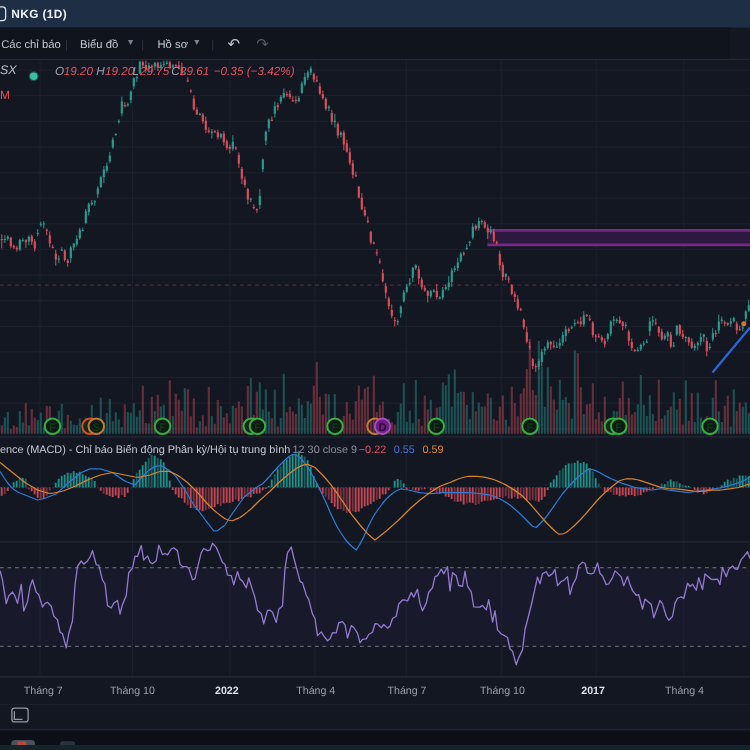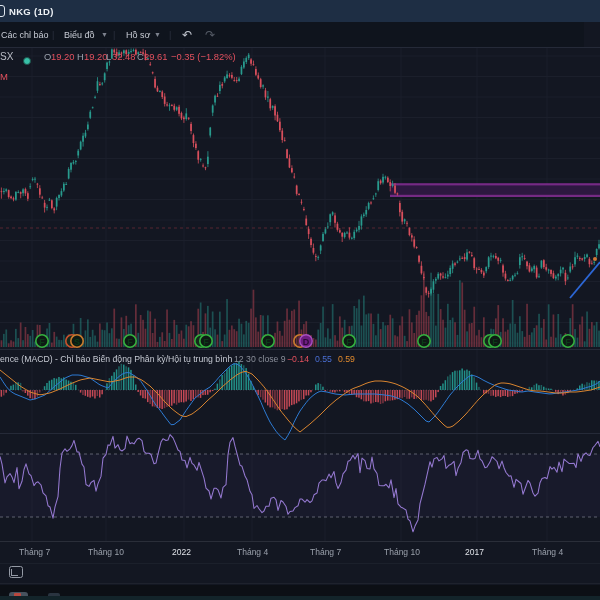--- a/index.html
+++ b/index.html
@@ -9,33 +9,33 @@
   line-height:23px;padding-left:32px; }
 .header .logo { position:absolute; left:-7px; top:5px; width:12px; height:12px;
   border:1.8px solid #dfe6ee; border-radius:3px; }
 .header .sym { position:absolute; left:9px; top:0; letter-spacing:0.3px; }
 .toolbar { position:absolute; left:0; top:22px; width:584px; height:25px;
   background:#0f141d; color:#c8ccd5; font-size:9px; line-height:26px; }
 .toolbar span { position:absolute; top:0; }
 .sep { color:#2c3240; }
 .caret { color:#7d828e; font-size:7px; }
 .legend { position:absolute; left:0; top:51px; width:583px; height:14px;
-  font-size:9.4px; color:#c6cad3; }
+  font-size:9.4px; color:#c6cad3;font-style:italic; }
 .legend span { position:absolute; top:0; }
 .legend .lb { color:#9aa0ab; }
 .legend .red { color:#e4515e; }
 .dot { position:absolute; left:23px; top:57px; width:8px; height:8px;
   border-radius:50%; background:#38c0a8; border:1.5px solid #1d544c; }
 .mleft { position:absolute; left:0; top:71px; color:#e4515e; font-size:9.5px; }
 .macdlab { position:absolute; left:0; top:354px; font-size:8.7px; color:#c6cad3; }
 .macdlab span { position:absolute; top:0; white-space:nowrap; }
 .axis { position:absolute; left:0; top:542px; width:600px; height:21px;
   font-size:8.5px; color:#9aa0ab; }
 .axis span { position:absolute; top:5px; }
-.axis .yr { color:#dfe2e8; font-weight:normal; }
+.axis .yr { color:#dfe2e8; font-weight:bold; }
 .btoolbar { position:absolute; left:0; top:563px; width:600px; height:21px;
   background:#131722; border-top:1px solid #1b202b; border-bottom:1px solid #1e222d; }
 .bstrip { position:absolute; left:0; top:585px; width:600px; height:15px;
   background:#0c0f15; }
 .bstrip .tab { position:absolute; left:9px; top:7px; width:19px; height:8px;
   background:#47525e; border-radius:3px 3px 0 0; }
 .bstrip .tab i { position:absolute; left:5px; top:1px; width:7px; height:6px;
   background:#b8483f; border-radius:1px; }
 .bstrip .g2 { position:absolute; left:48px; top:8px; width:12px; height:7px;
   background:#2a3440; border-radius:2px 2px 0 0; }
@@ -1133,31 +1133,31 @@
  <span style="left:182px;color:#c2c6cf;font-size:12px">↶</span>
  <span style="left:205px;color:#555b66;font-size:12px">↷</span>
 </div>
 <div class="legend">
  <span style="left:0;color:#b9bdc6;font-size:10px">SX</span>
  <span class="lb" style="left:44px">O</span>
     <span class="red" style="left:51px">19.20</span>
  <span class="lb" style="left:77px">H</span>
     <span class="red" style="left:84px">19.20</span>
  <span class="lb" style="left:106px">L</span>
-    <span class="red" style="left:112px">32.48</span>
+    <span class="red" style="left:112px">29.75</span>
  <span class="lb" style="left:137px">C</span>
     <span class="red" style="left:144px">29.61</span>
- <span class="red" style="left:171px">−0.35 (−1.82%)</span>
+ <span class="red" style="left:171px">−0.35 (−3.42%)</span>
 </div>
 <div class="dot"></div>
 <div class="mleft">M</div>
 <div class="macdlab">
  <span style="left:0;color:#c6cad3">ence (MACD) - Chỉ báo Biến động Phân kỳ/Hội tụ trung bình</span>
  <span style="left:234px;color:#8a8f9a">12 30 close 9</span>
- <span style="left:287px;color:#e4515e">−0.14</span>
+ <span style="left:287px;color:#e4515e">−0.22</span>
  <span style="left:315px;color:#4a6fd4">0.55</span>
  <span style="left:338px;color:#e08a2e">0.59</span>
 </div>
 <div class="axis">
  <span style="left:19px">Tháng 7</span>
  <span style="left:88px">Tháng 10</span>
  <span class="yr" style="left:172px">2022</span>
  <span style="left:237px">Tháng 4</span>
  <span style="left:310px">Tháng 7</span>
  <span style="left:384px">Tháng 10</span>

